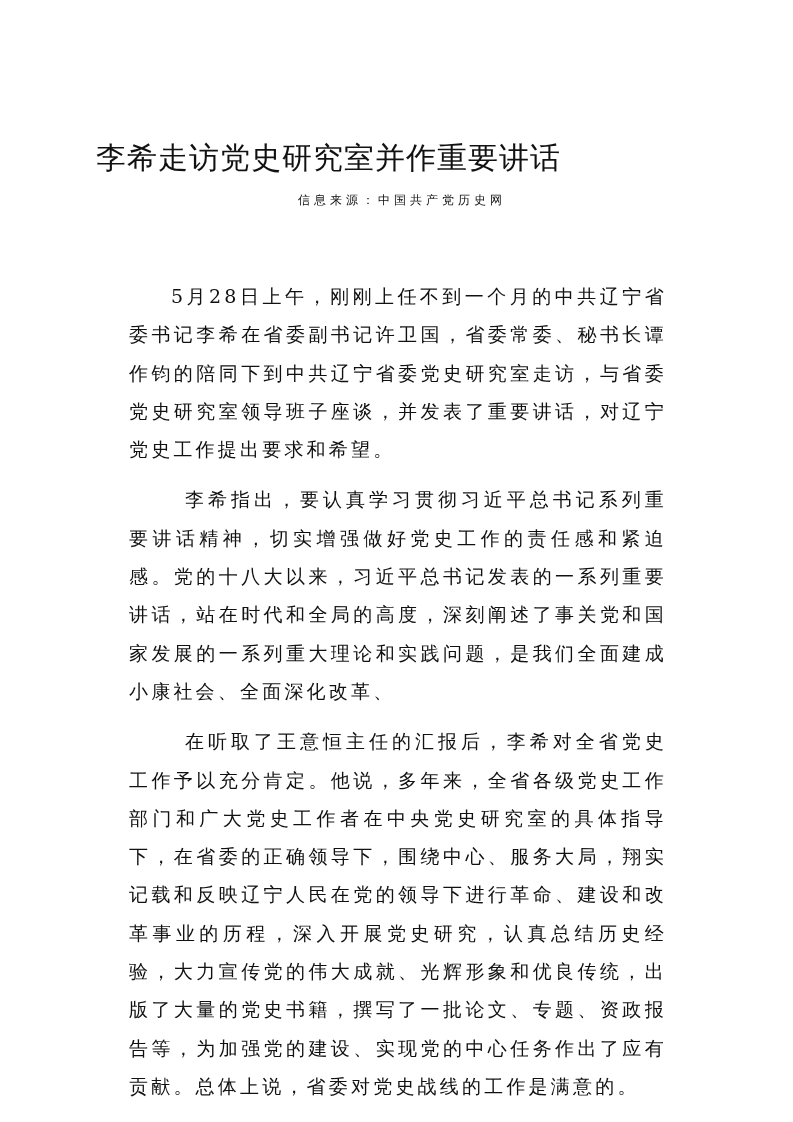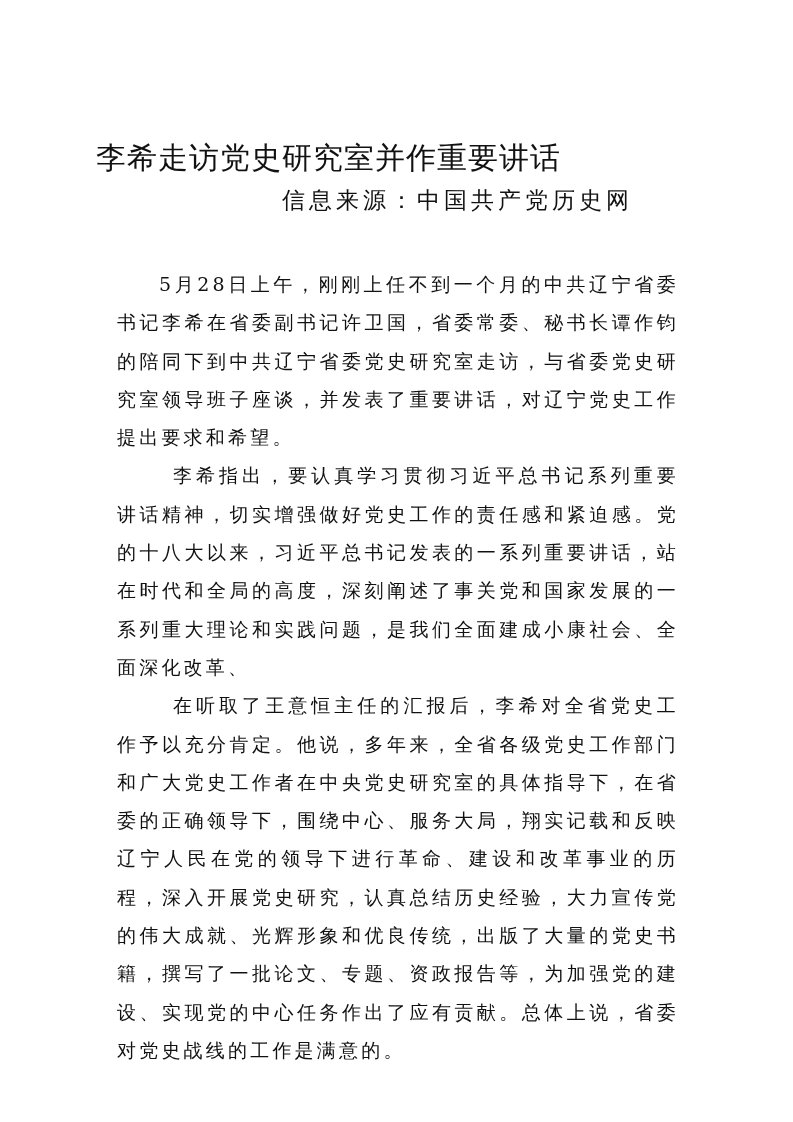--- a/index.html
+++ b/index.html
@@ -1,23 +1,23 @@
 <!DOCTYPE html>
 <html><head>
 <meta charset="utf-8">
 <style>
   html, body { margin: 0; padding: 0; background: #ffffff; }
   body { width: 793px; height: 1122px; position: relative; overflow: hidden;
          font-family: "DejaVu Serif", "Liberation Serif", serif; color: #111; }
   .title { position: absolute; top: 138px; left: 0; width: 657px; text-align: center;
            font-size: 30px; letter-spacing: 1px; font-weight: normal; margin: 0; line-height: 40px; }
-  .source { position: absolute; top: 187px; left: 282px; font-size: 23px; letter-spacing: 4px;
+  .source { position: absolute; top: 187px; left: 298px; font-size: 12px; letter-spacing: 4px;
             line-height: 26px; text-align: center; }
   .body { position: absolute; top: 265px; left: 117px; width: 562px; }
-  .para { margin: 0; font-size: 19px; line-height: 38.3px; text-align: justify;
+  .para { margin: 12px; font-size: 19px; line-height: 38.3px; text-align: justify;
           text-align-last: left; letter-spacing: 3.2px; word-break: break-all; }
   .para.first { text-indent: 42px; }
   .para.indent { text-indent: 56px; }
 </style>
 </head>
 <body>
 
 <h1 class="title">李希走访党史研究室并作重要讲话</h1>
 <div class="source">信息来源：中国共产党历史网</div>
 

